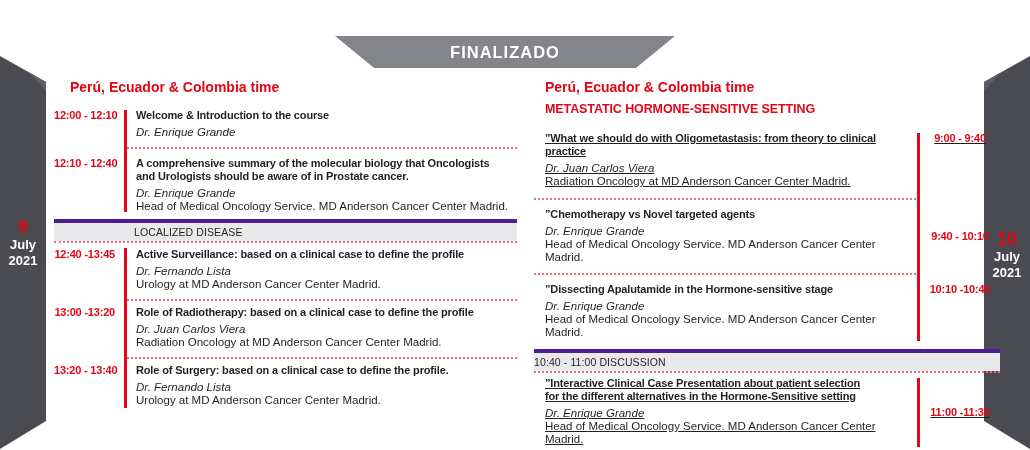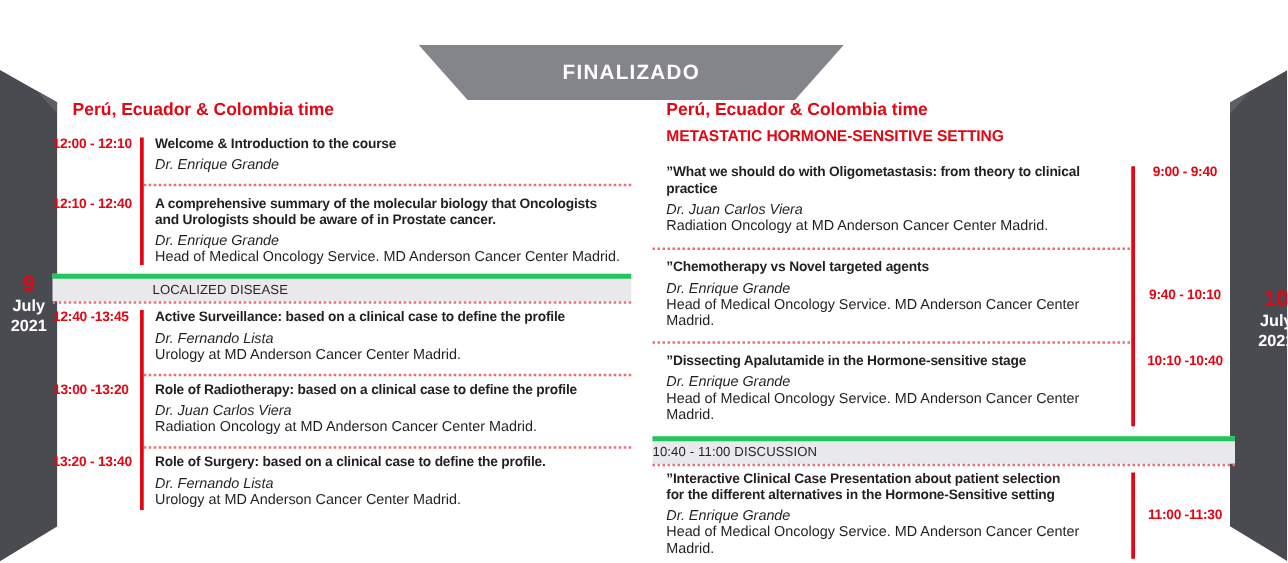--- a/index.html
+++ b/index.html
@@ -12,85 +12,85 @@
   }
   *{margin:0;padding:0;box-sizing:border-box;}
   html,body{background:#fff;}
   .stage{
     position:relative;width:1030px;height:450px;background:#ffffff;overflow:hidden;
     font-family:"Liberation Sans","DejaVu Sans",sans-serif;color:var(--text-dark);
   }
 
   
   .banner{
-    position:absolute;left:335px;top:36px;width:340px;height:44px;
+    position:absolute;left:335px;top:36px;width:340px;height:32px;
     background:var(--banner-gray);
     clip-path:polygon(0 0,100% 0,88.5% 100%,11.5% 100%);
     display:flex;align-items:center;justify-content:center;
   }
   .banner span{color:#fff;font-weight:bold;font-size:16.5px;letter-spacing:1px;}
 
   
   .side-panel{position:absolute;top:56px;width:46px;height:393px;background:var(--panel-dark);}
   .side-panel.left{left:0;clip-path:polygon(0 0,100% 26px,100% 365px,0 100%);}
-  .side-panel.right{left:984px;clip-path:polygon(100% 0,0 26px,0 365px,100% 100%);padding-left:14px;}
+  .side-panel.right{left:984px;clip-path:polygon(100% 0,0 26px,0 365px,100% 100%);}
   .side-panel.left::after{
     content:'';position:absolute;left:0;top:0;width:100%;height:40px;background:#5e5f66;
     clip-path:polygon(35% 2px,100% 23px,100% 35px);
   }
   .side-panel.right::after{
     content:'';position:absolute;left:0;top:0;width:100%;height:40px;background:#5e5f66;
     clip-path:polygon(65% 2px,0 23px,0 35px);
   }
   .panel-date{position:absolute;width:100%;text-align:center;line-height:16px;}
   .side-panel.left  .panel-date{top:162px;}
   .side-panel.right .panel-date{top:174px;}
   .panel-date .day{color:var(--accent-red);font-weight:bold;font-size:18px;line-height:19px;}
   .panel-date .month,.panel-date .year{color:#fff;font-weight:bold;font-size:13px;}
 
   
-  .col{position:absolute;top:75px;}
+  .col{position:absolute;top:75px;margin-left:12px;}
   .col-left{left:42px;width:463px;}
   .col-right{left:522px;width:466px;}
 
   .tz-header{color:var(--accent-red);font-weight:bold;font-size:14px;}
   .col-left  .tz-header{margin:4px 0 10px 16px;}
   .col-right .tz-header{margin:4px 0 7px 11px;}
   .setting-header{color:var(--accent-red);font-weight:bold;font-size:12.5px;margin:0 0 12px 11px;letter-spacing:-0.1px;}
 
   .block{position:relative;}
   .block::before{content:'';position:absolute;width:3px;background:var(--accent-red);}
   .col-left  .block::before{left:70px;top:5px;bottom:7px;}
   .col-right .block::before{right:80px;top:5px;bottom:8px;}
 
   .row{display:flex;}
   .col-left  .row{padding:5px 0 8px;}
   .col-left  .row.first{padding-top:4px;}
   .col-left  .row.tall{padding:8px 0 6px;}
   .col-right .row{padding:8px 0 8px;}
-  .col-right .row.first{padding-top:4px;}
+  .col-right .row.first{padding-top:4px;text-decoration:underline;}
   .col-right .row.pb10{padding-bottom:10px;}
   .col-right .row.pb9{padding-bottom:9px;align-items:center;}
 
   .col-left .time{width:70px;padding-right:9px;text-align:right;}
   .col-right .time{width:80px;text-align:center;}
   .time{color:var(--accent-red);font-weight:bold;font-size:11px;letter-spacing:-0.2px;white-space:nowrap;}
   .col-left  .content{flex:1;padding-left:12px;}
   .col-right .content{flex:1;padding-left:11px;padding-right:10px;}
 
   .title{font-weight:bold;font-size:11px;letter-spacing:-0.15px;line-height:13px;white-space:pre-line;margin-bottom:4px;color:var(--text-dark);}
   .speaker{font-style:italic;font-size:11.5px;line-height:13px;color:var(--text-dark);}
   .affil{font-size:11.5px;line-height:13px;white-space:pre-line;color:var(--text-dark);}
 
   .sep{border-top:2px dotted var(--dot-red);height:0;}
   .col-left  .sep.inset{margin-left:70px;}
   .col-right .sep.inset{margin-right:80px;}
 
   .gray-bar{
-    background:var(--bar-gray);border-top:4px solid #22c55e;height:22px;
+    background:var(--bar-gray);border-top:4px solid #4c1d95;height:22px;
     font-size:10.5px;line-height:18px;color:var(--text-dark);letter-spacing:0.1px;
   }
   .gray-bar.left-align{padding-left:80px;text-align:left;}
   .gray-bar.right-align{padding-right:78px;text-align:left;}
 </style>
 </head>
 <body>
 
 <div class="stage">
 

